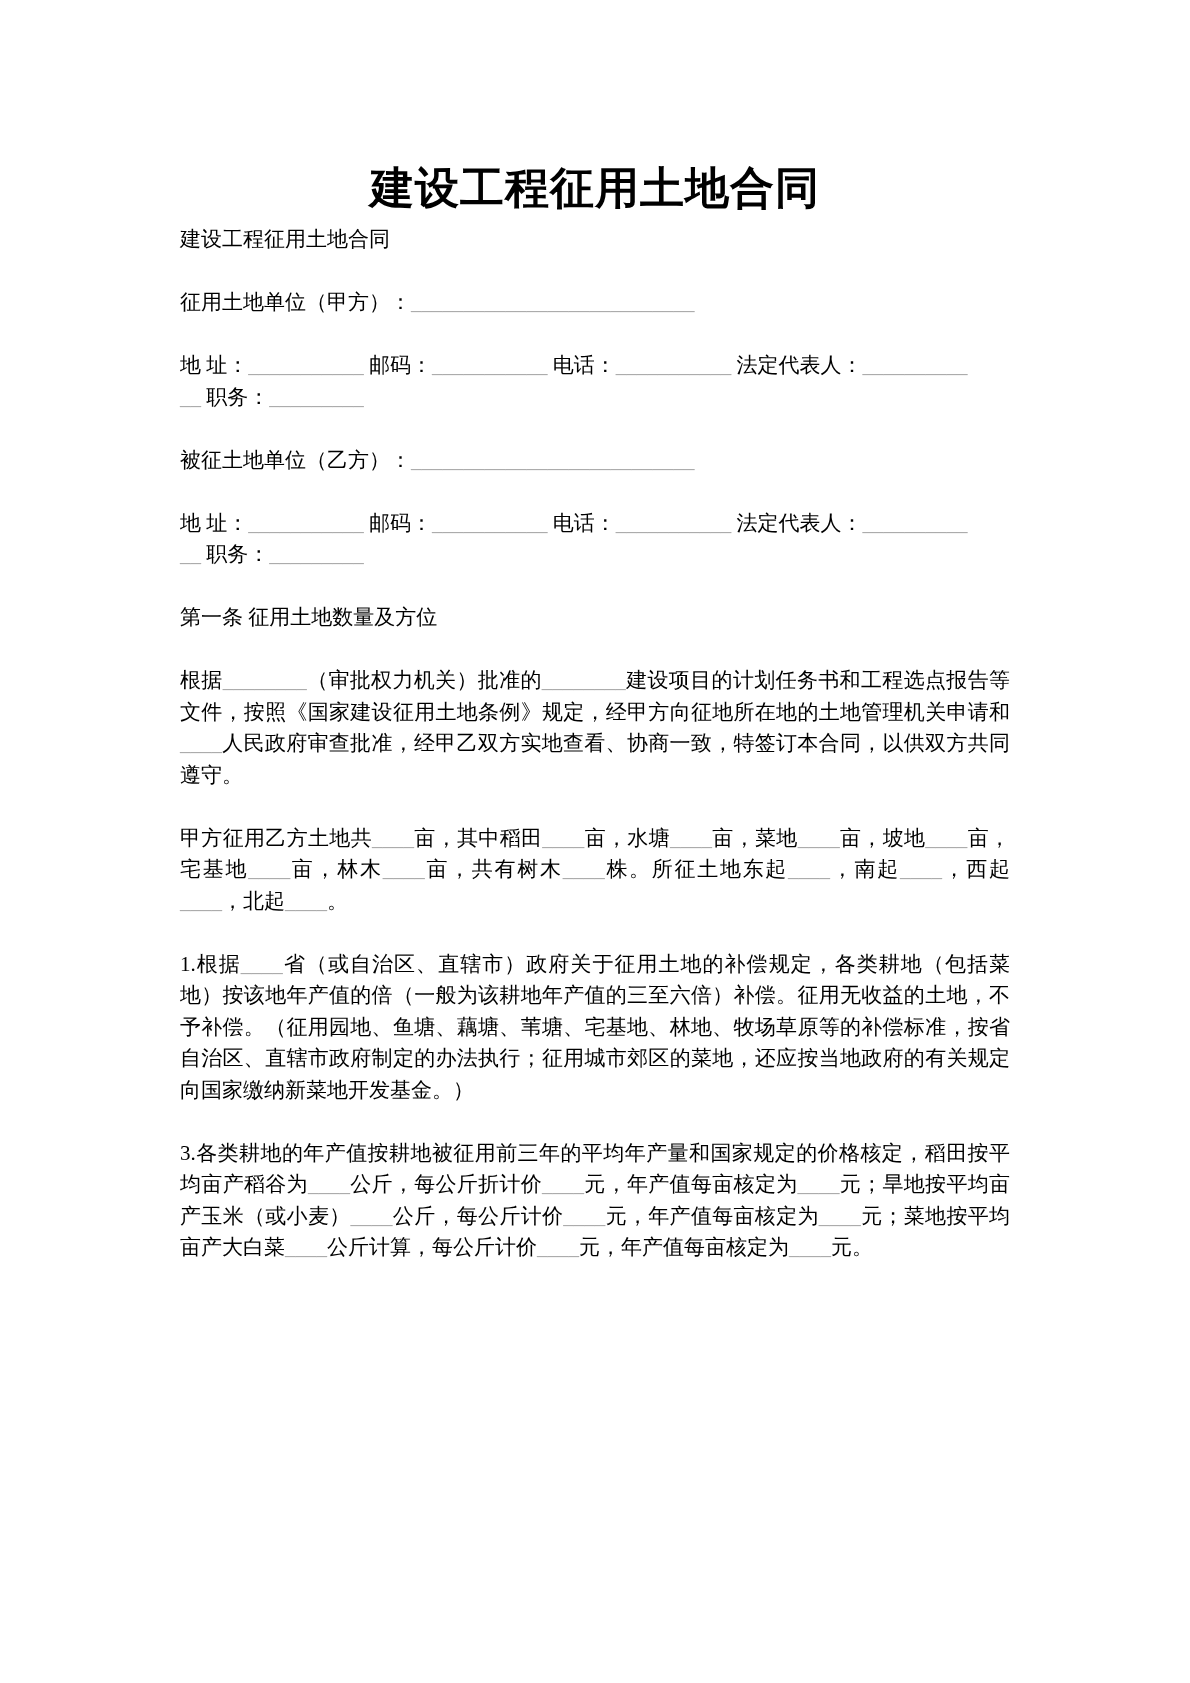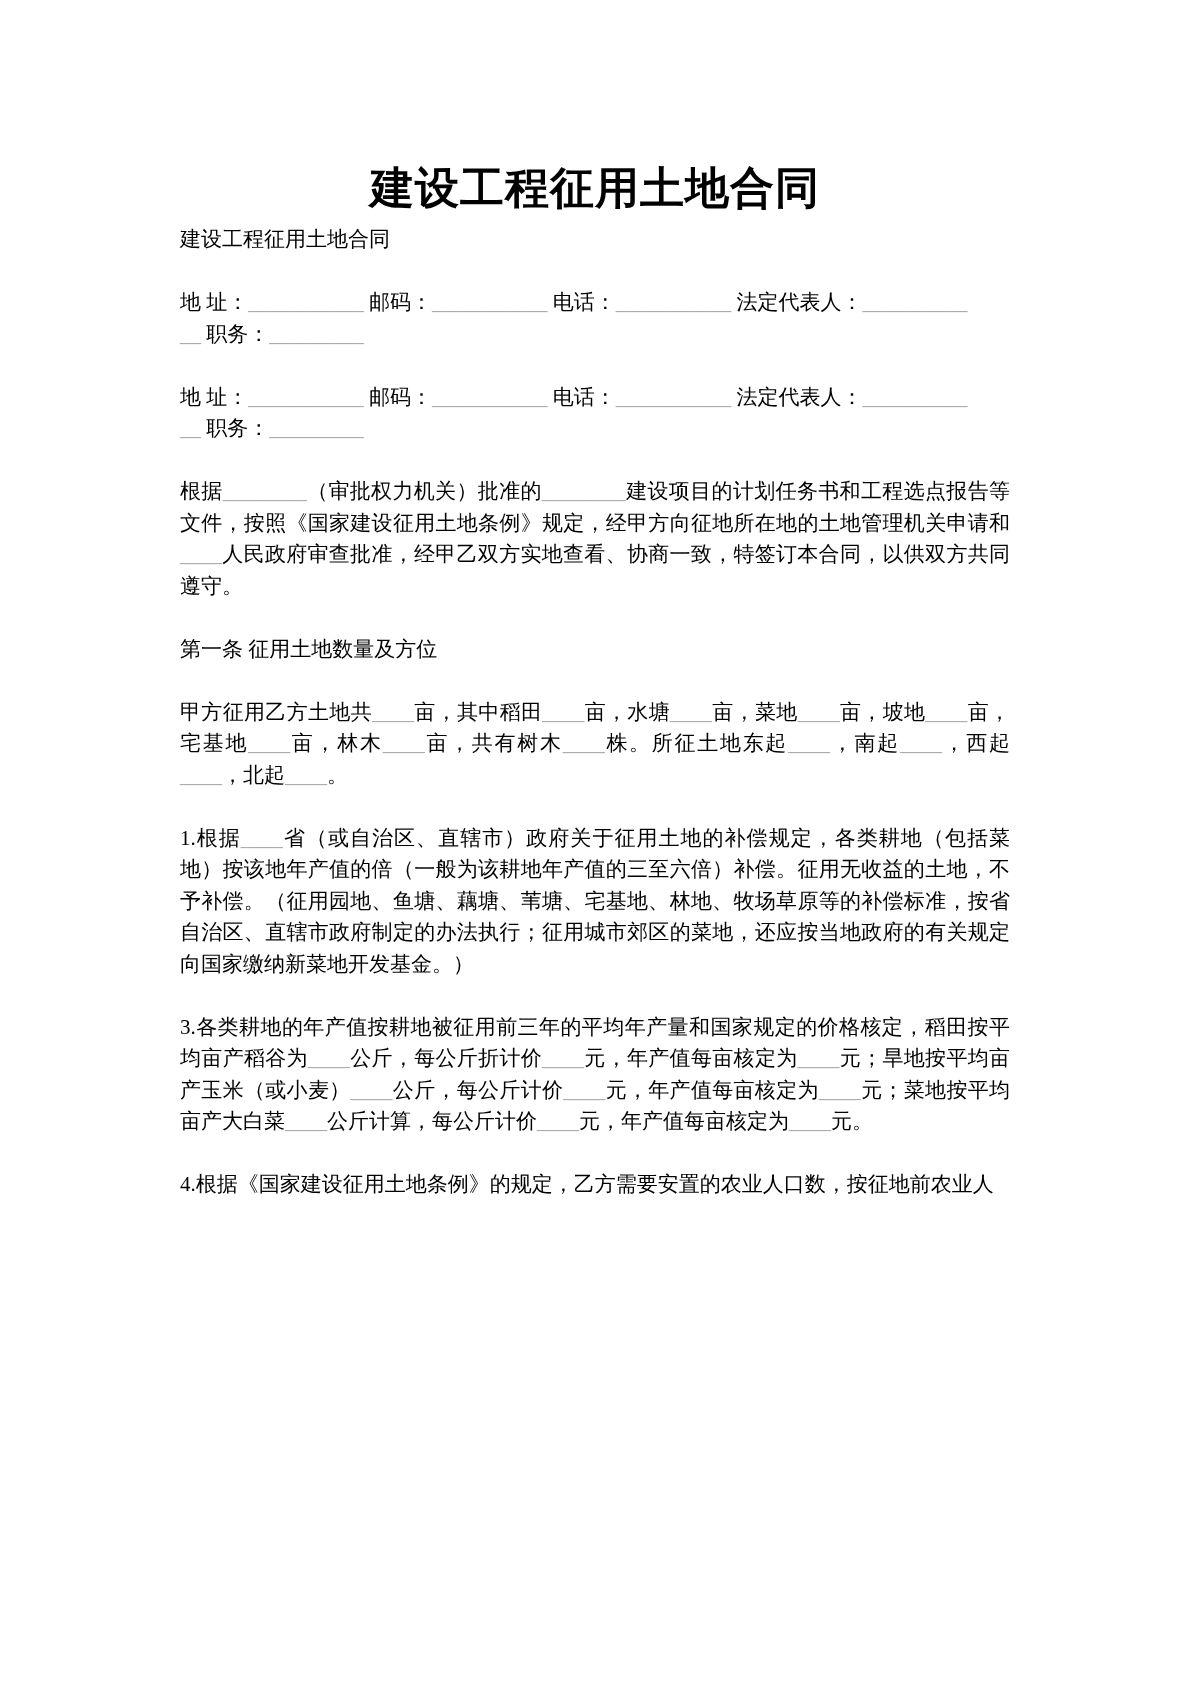--- a/index.html
+++ b/index.html
@@ -46,34 +46,35 @@
 </head>
 <body>
 
 <div class="page">
   <div class="doc">
 
     <h1 class="title">建设工程征用土地合同</h1>
 
     <p class="subtitle">建设工程征用土地合同</p>
 
+    <p>征用土地单位（甲方）：<span class="blank">___________________________</span></p>
 
     <p><span>地 址：<span class="blank">___________</span> 邮码：<span class="blank">___________</span> 电话：<span class="blank">___________</span> 法定代表人：<span class="blank">__________</span></span><br><span><span class="blank">__</span> 职务：<span class="blank">_________</span></span></p>
 
+    <p>被征土地单位（乙方）：<span class="blank">___________________________</span></p>
 
     <p><span>地 址：<span class="blank">___________</span> 邮码：<span class="blank">___________</span> 电话：<span class="blank">___________</span> 法定代表人：<span class="blank">__________</span></span><br><span><span class="blank">__</span> 职务：<span class="blank">_________</span></span></p>
 
+    <p>第一条 征用土地数量及方位</p>
+
     <p>根据<span class="blank">________</span>（审批权力机关）批准的<span class="blank">________</span>建设项目的计划任务书和工程选点报告等文件，按照《国家建设征用土地条例》规定，经甲方向征地所在地的土地管理机关申请和<span class="blank">____</span>人民政府审查批准，经甲乙双方实地查看、协商一致，特签订本合同，以供双方共同遵守。</p>
-
-    <p>第一条 征用土地数量及方位</p>
 
     <p>甲方征用乙方土地共<span class="blank">____</span>亩，其中稻田<span class="blank">____</span>亩，水塘<span class="blank">____</span>亩，菜地<span class="blank">____</span>亩，坡地<span class="blank">____</span>亩，宅基地<span class="blank">____</span>亩，林木<span class="blank">____</span>亩，共有树木<span class="blank">____</span>株。所征土地东起<span class="blank">____</span>，南起<span class="blank">____</span>，西起<span class="blank">____</span>，北起<span class="blank">____</span>。</p>
 
 
     <p>1.根据<span class="blank">____</span>省（或自治区、直辖市）政府关于征用土地的补偿规定，各类耕地（包括菜地）按该地年产值的倍（一般为该耕地年产值的三至六倍）补偿。征用无收益的土地，不予补偿。（征用园地、鱼塘、藕塘、苇塘、宅基地、林地、牧场草原等的补偿标准，按省自治区、直辖市政府制定的办法执行；征用城市郊区的菜地，还应按当地政府的有关规定向国家缴纳新菜地开发基金。）</p>
 
 
     <p>3.各类耕地的年产值按耕地被征用前三年的平均年产量和国家规定的价格核定，稻田按平均亩产稻谷为<span class="blank">____</span>公斤，每公斤折计价<span class="blank">____</span>元，年产值每亩核定为<span class="blank">____</span>元；旱地按平均亩产玉米（或小麦）<span class="blank">____</span>公斤，每公斤计价<span class="blank">____</span>元，年产值每亩核定为<span class="blank">____</span>元；菜地按平均亩产大白菜<span class="blank">____</span>公斤计算，每公斤计价<span class="blank">____</span>元，年产值每亩核定为<span class="blank">____</span>元。</p>
 
-    <p>4.根据《国家建设征用土地条例》的规定，乙方需要安置的农业人口数，按征地前农业人</p>
 
   </div>
 </div>
 
 </body></html>

